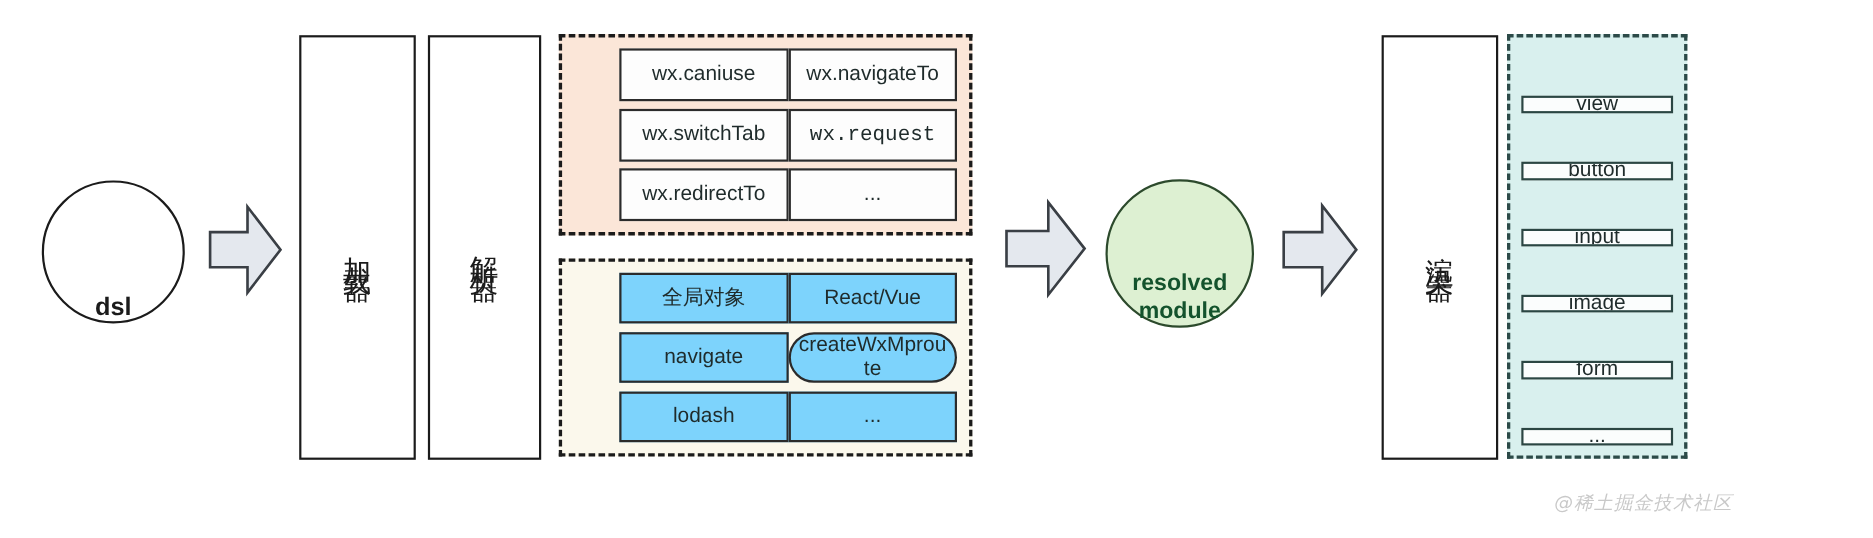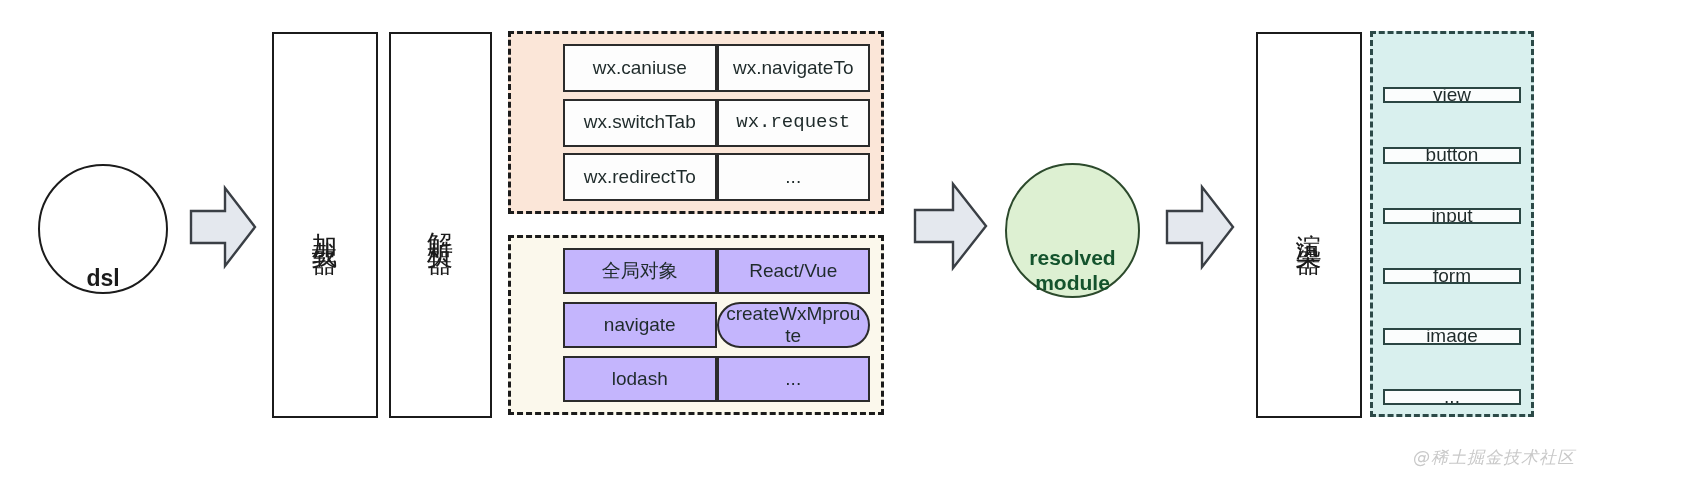--- a/index.html
+++ b/index.html
@@ -38,21 +38,21 @@
     display:flex;align-items:center;justify-content:center;
     text-align:center;font-size:19px;color:#1f2b2b;
     line-height:1.18;padding:2px 6px;overflow:hidden;
   }
 
   
   #api-group{background:#fbe6d8;border:3px dashed #1b1b1b;}
   #api-group .cell{border-color:#2b2b2b;background:#fdfdfd;}
   
   #lib-group{background:#fbf8ec;border:3px dashed #1b1b1b;}
-  #lib-group .cell{border-color:#2b2b2b;background:#c4b5fd;}
+  #lib-group .cell{border-color:#2b2b2b;background:#7dd3fc;}
   
   #comp-group{background:#d9f0ee;border:3px dashed #2c4a48;}
   #comp-group .cell{border-color:#2b4643;background:#fbfdfd;margin-top:44px;}
 
   .watermark{
     position:absolute;font-size:17px;color:#c9c9c9;
     letter-spacing:1px;white-space:nowrap;
     font-family:"DejaVu Sans",sans-serif;
   }
 </style>
@@ -129,20 +129,20 @@
   </div>
 
   <div class="pillar" style="left:1256px;top:32px;width:102px;height:382px;">
     <span class="pillar-label">渲染器</span>
   </div>
 
   <div class="group" id="comp-group" style="left:1370px;top:31px;width:164px;height:386px;padding:9px 10px;">
     <div class="cell" style="height:46px;">view</div>
     <div class="cell" style="height:46px;">button</div>
     <div class="cell" style="height:46px;">input</div>
+    <div class="cell" style="height:46px;">image</div>
     <div class="cell" style="height:46px;">form</div>
-    <div class="cell" style="height:46px;">image</div>
     <div class="cell" style="height:46px;">...</div>
   </div>
 
   <div class="watermark" style="left:1413px;top:446px;font-style:italic;">@稀土掘金技术社区</div>
 
 </div>
 
 </body></html>

